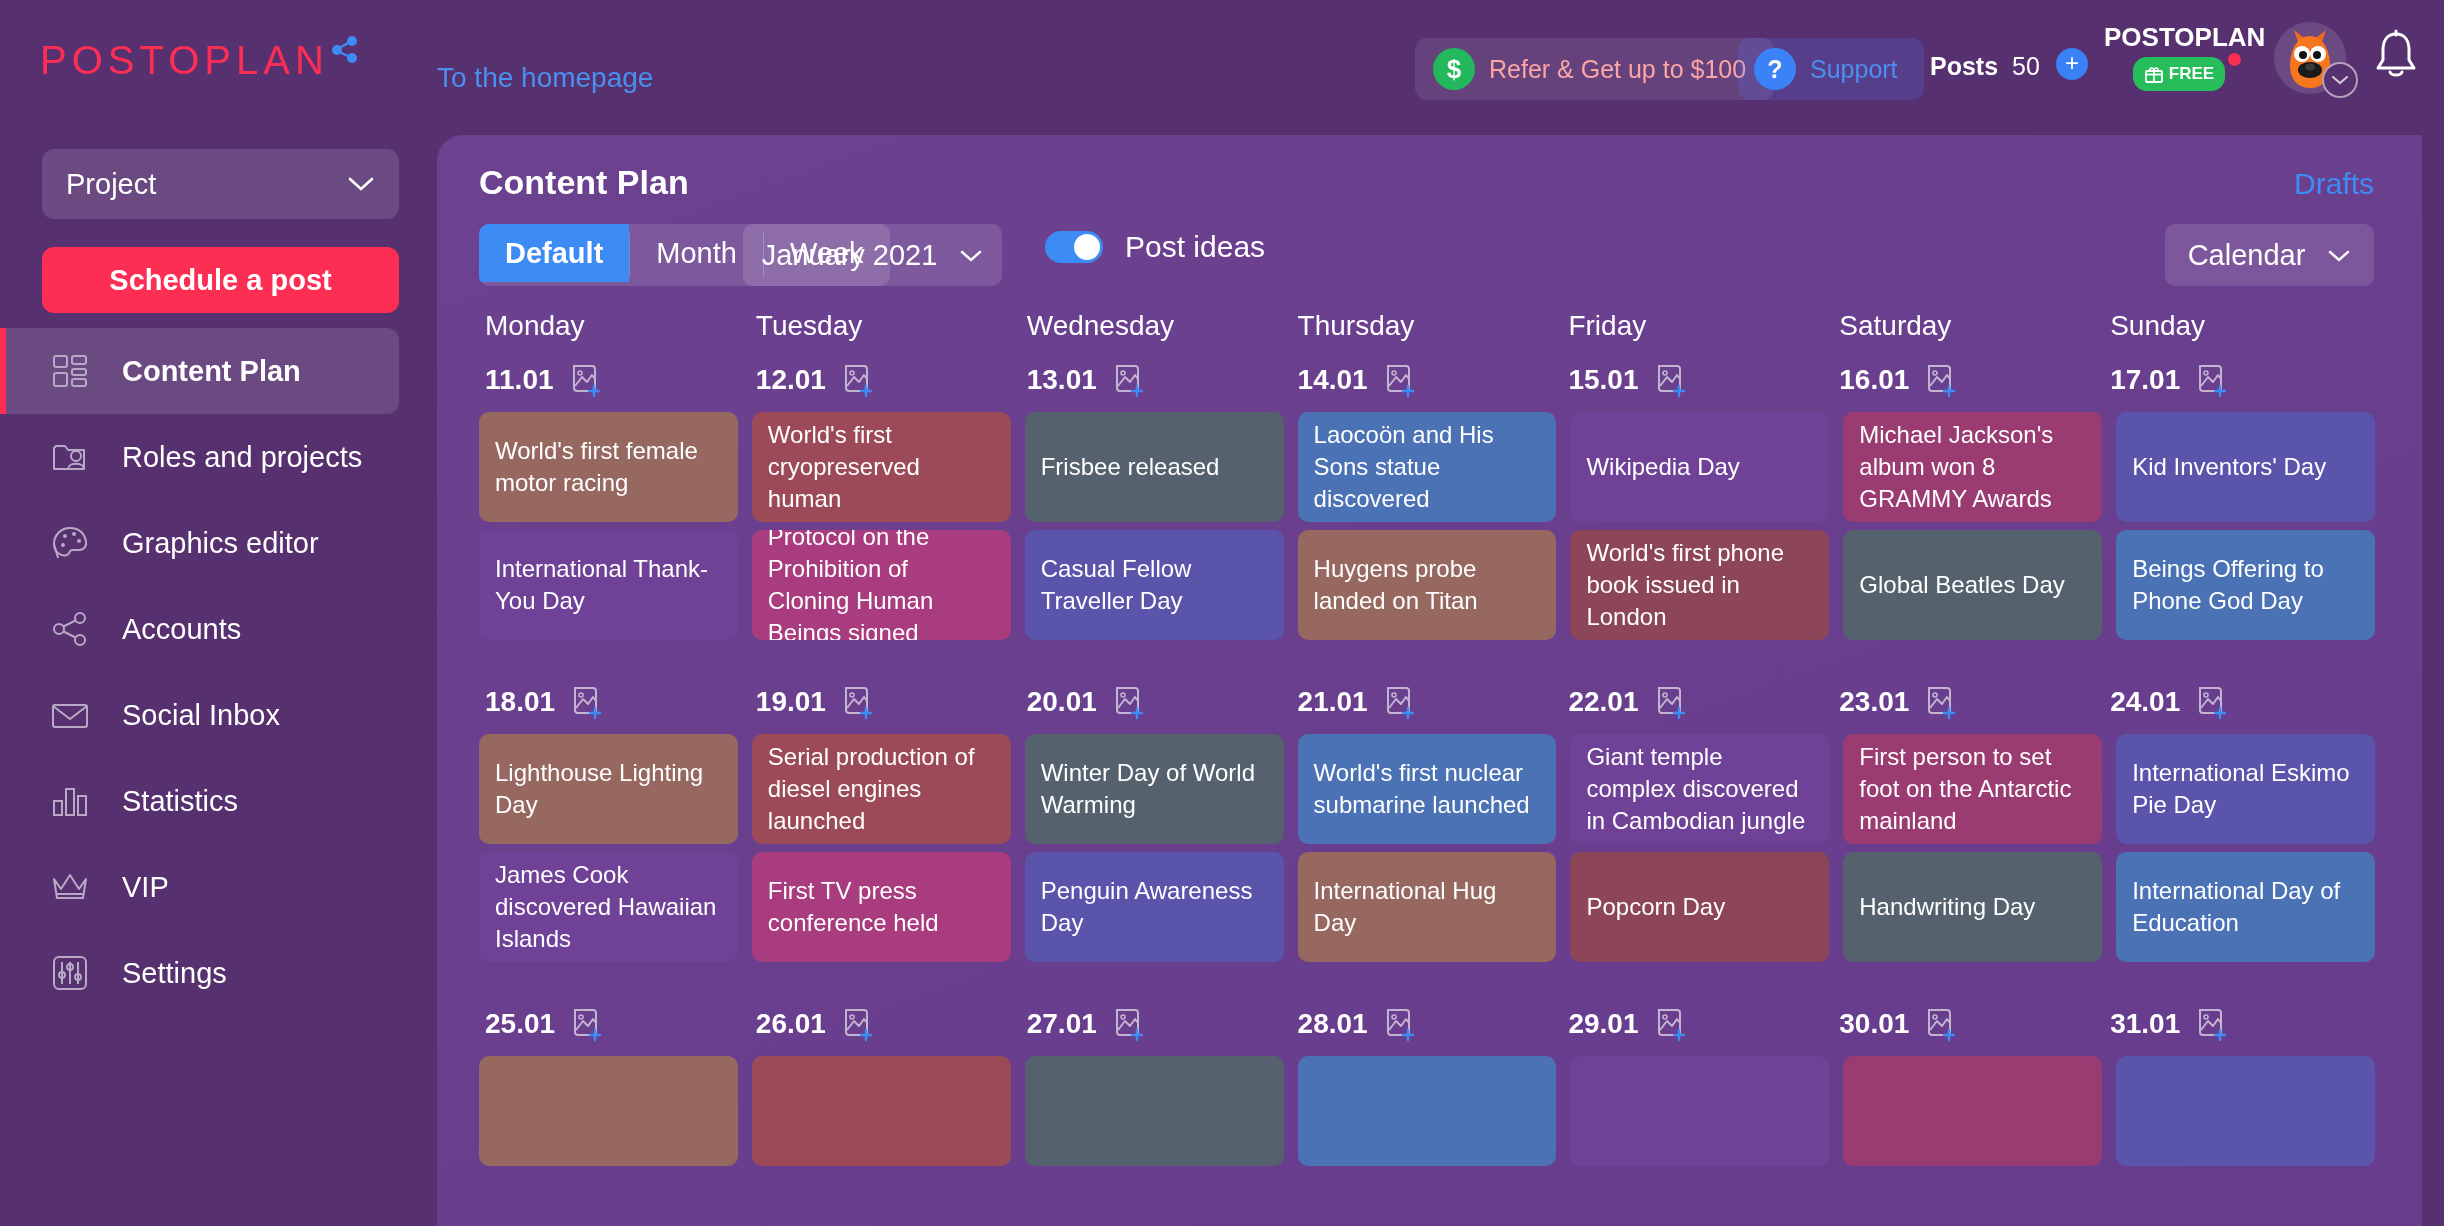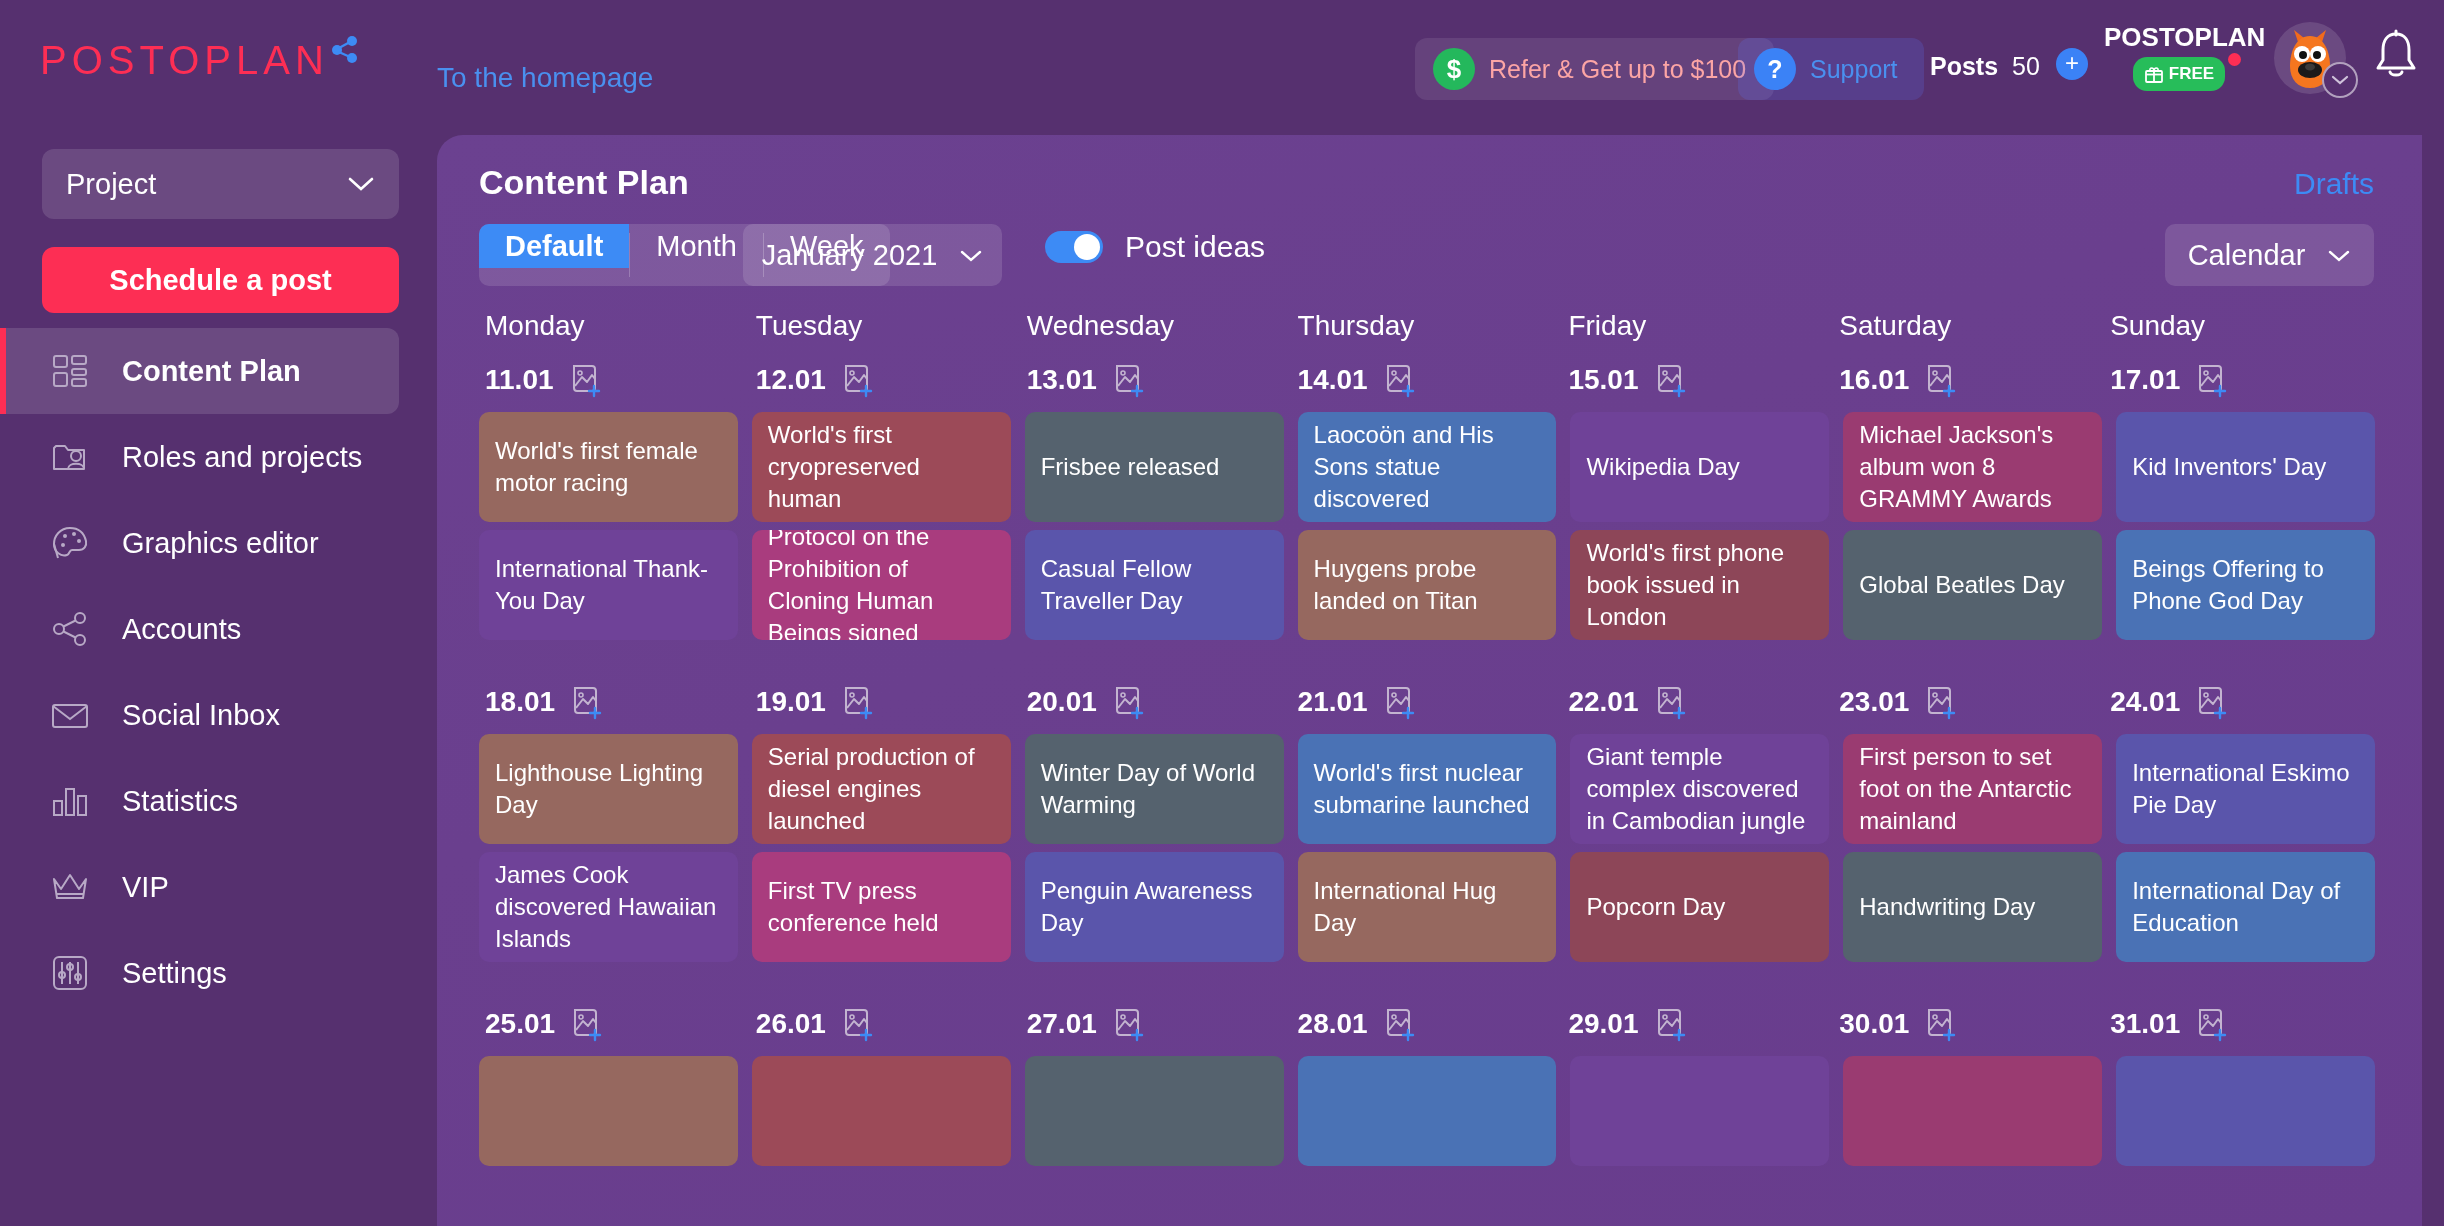--- a/index.html
+++ b/index.html
@@ -104,21 +104,21 @@
     border-top-left-radius: 26px;
     overflow: hidden;
   }
   .panel-title { position: absolute; left: 42px; top: 28px; color: #ffffff; font-size: 34px; font-weight: bold; }
   .drafts-link { position: absolute; right: 48px; top: 32px; color: #3d8bf5; font-size: 30px; cursor: pointer; }
 
   .segmented {
     position: absolute; left: 42px; top: 89px; height: 62px; border-radius: 10px; overflow: hidden;
     display: flex; background: rgba(255,255,255,0.13);
   }
-  .seg { height: 44px; display: flex; align-items: center; justify-content: center; color: #ffffff;
+  .seg { height: 58px; display: flex; align-items: center; justify-content: center; color: #ffffff;
          font-size: 29px; padding: 16px 26px; cursor: pointer; position: relative; }
   .seg.active { background: #3d8bf5; font-weight: bold; }
   .seg-div { width: 1px; background: rgba(255,255,255,0.22); margin: 9px 0; }
 
   .month-select {
     position: absolute; left: 306px; top: 89px; width: 259px; height: 62px; border-radius: 10px;
     background: rgba(255,255,255,0.13); display: flex; align-items: center;
     justify-content: center; gap: 22px; cursor: pointer;
   }
   .month-select .lbl { color: #ffffff; font-size: 29px; }

